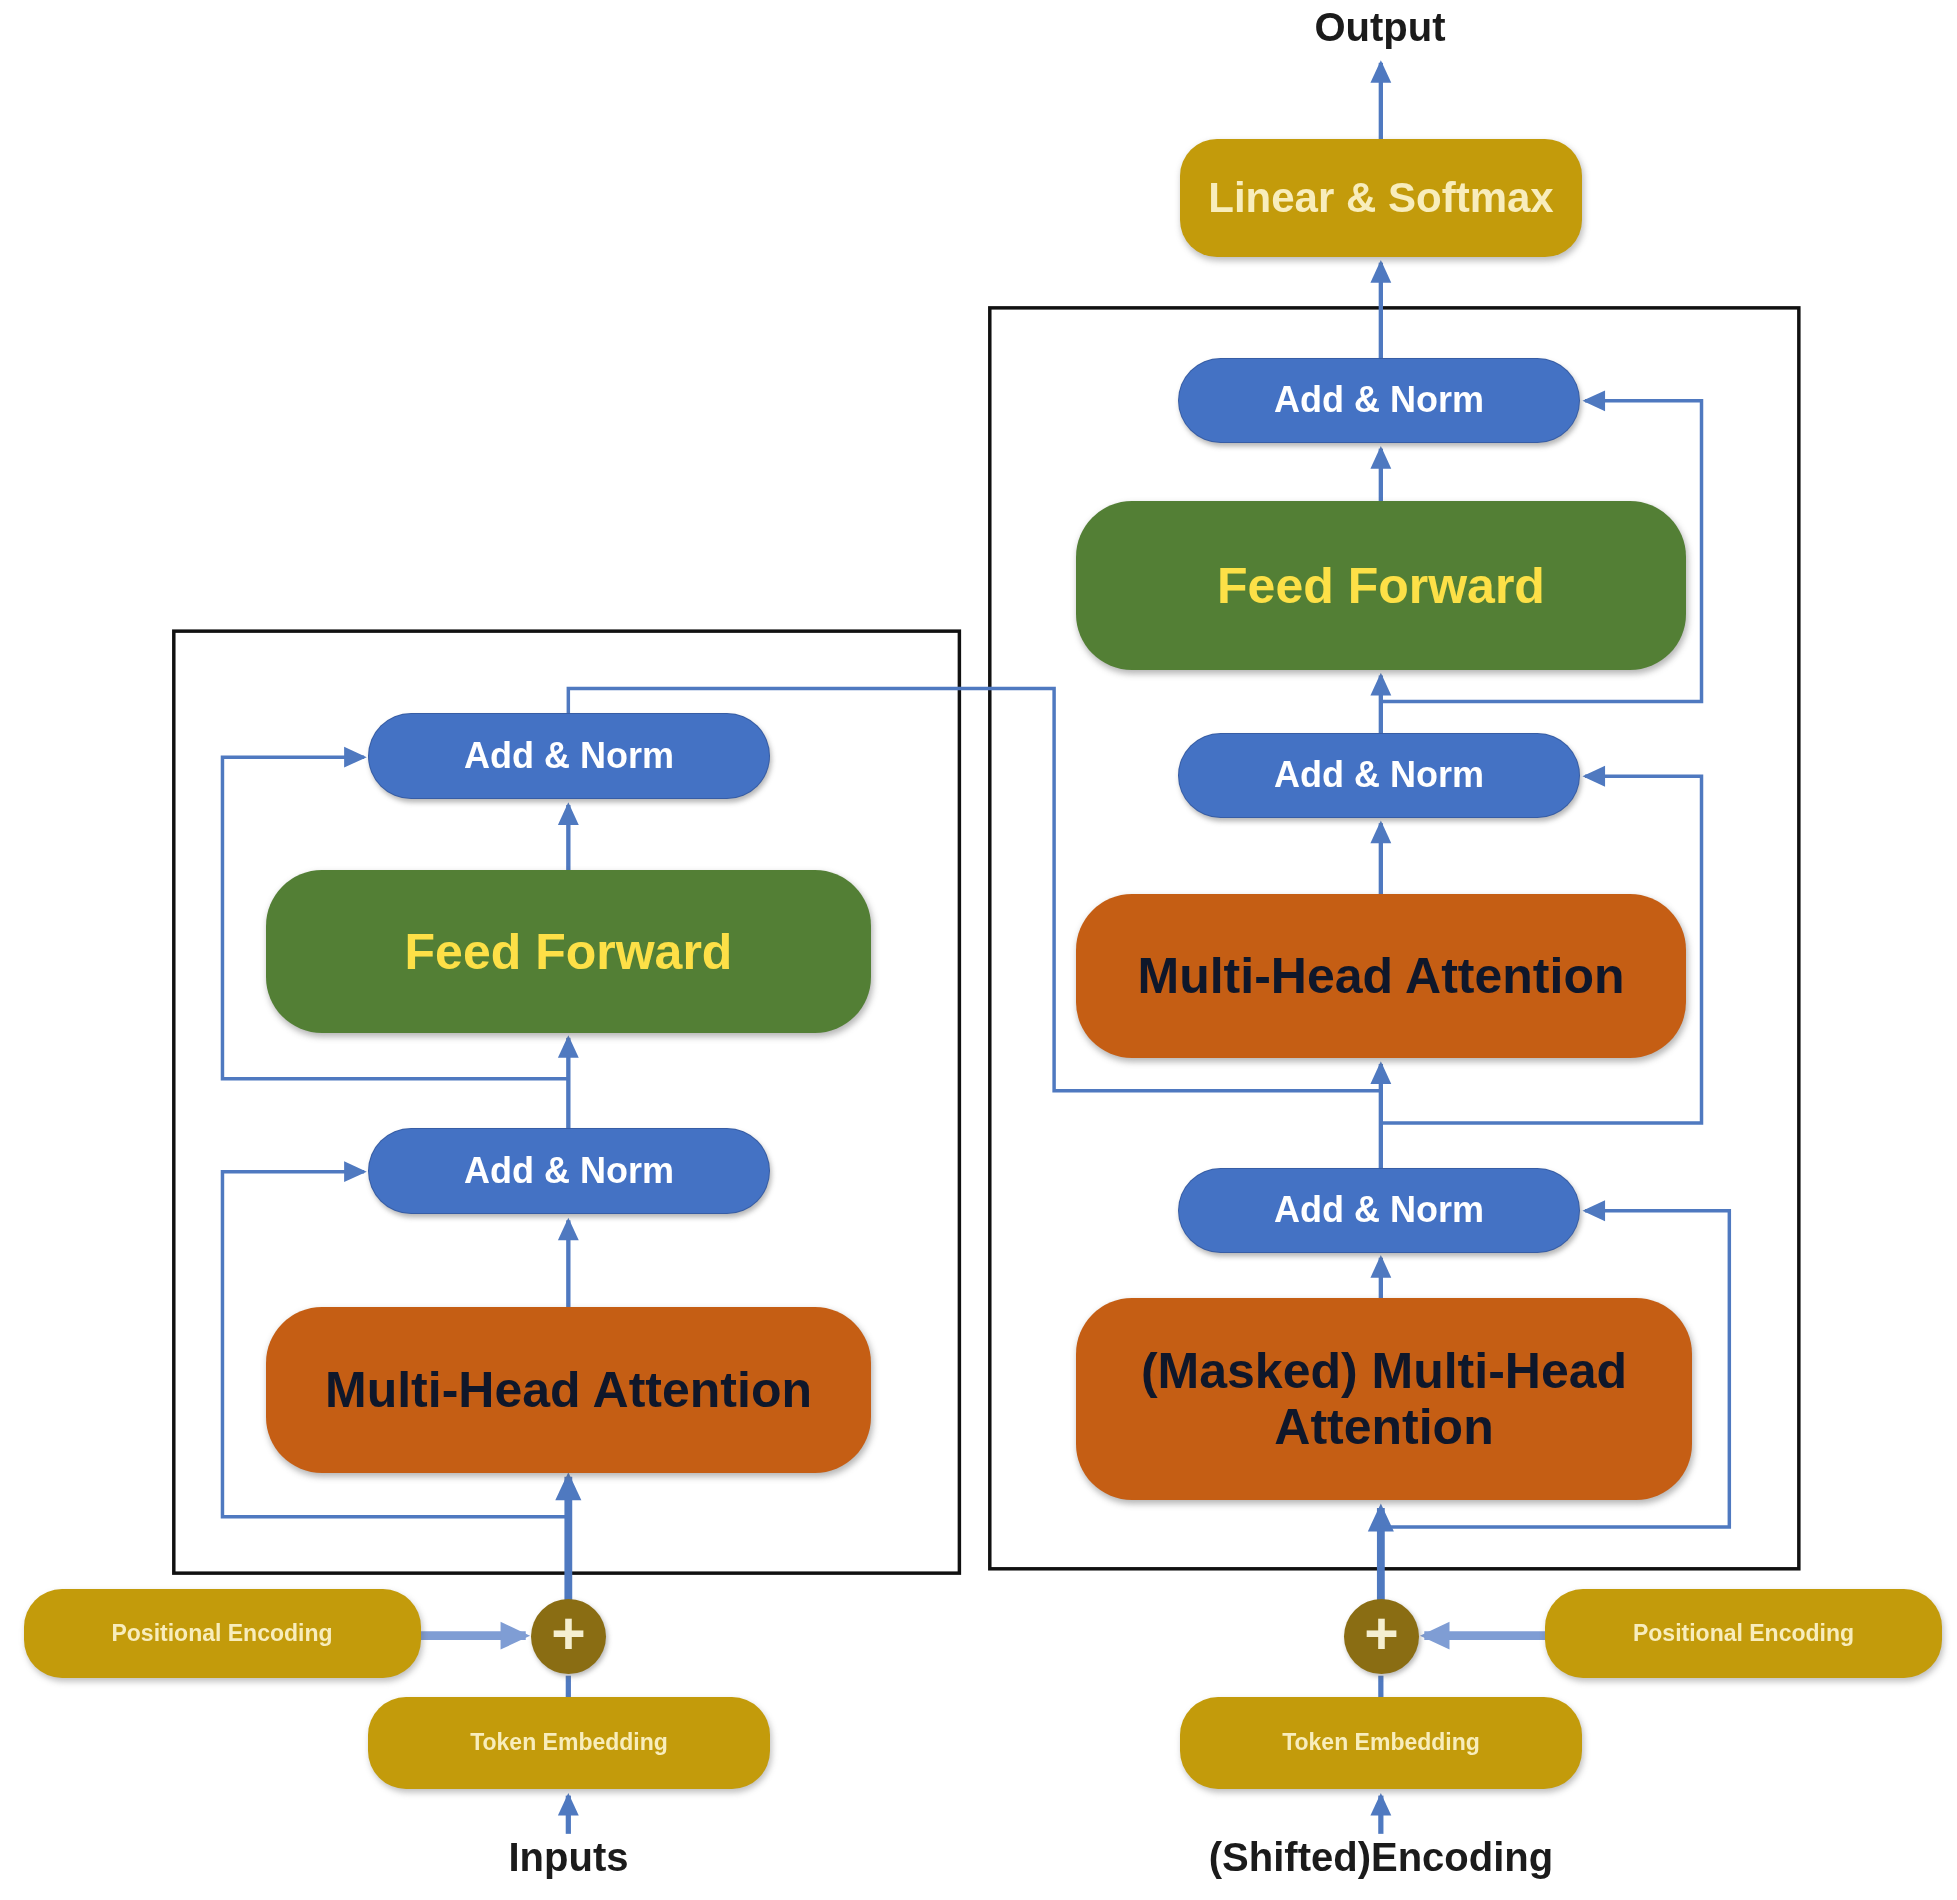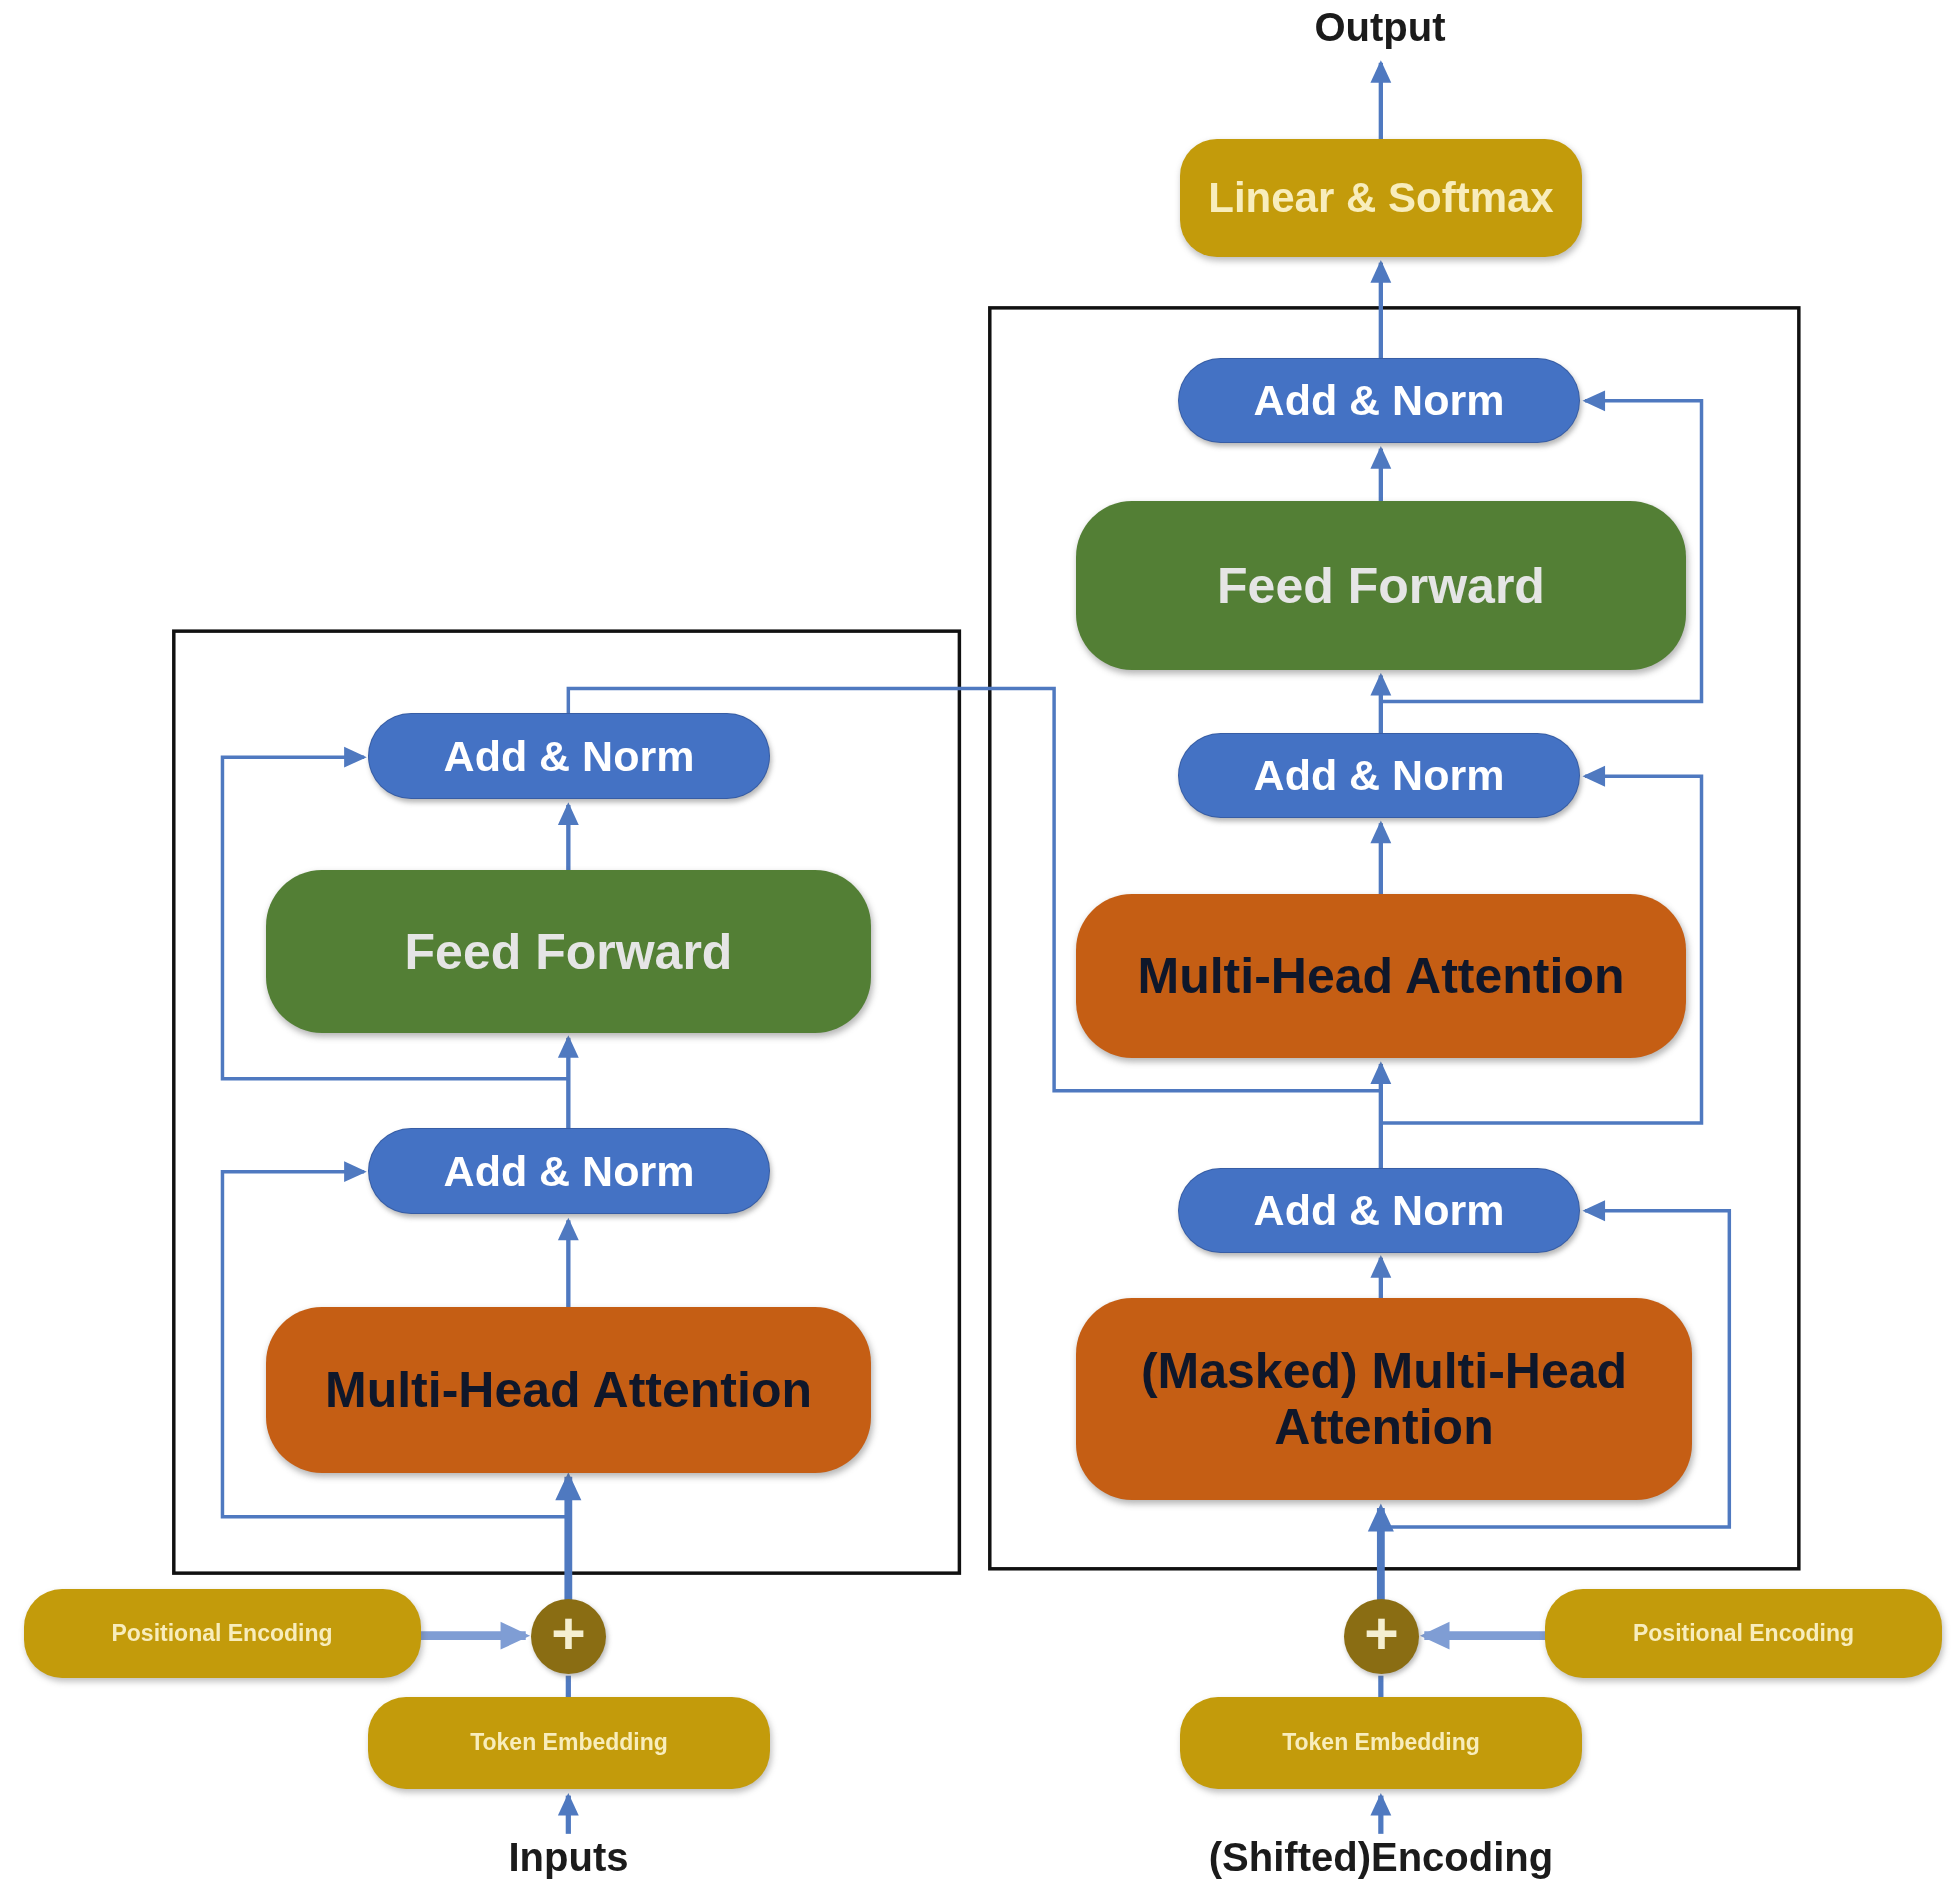--- a/index.html
+++ b/index.html
@@ -2,22 +2,22 @@
 <html style="--blue-box: #4472C4; --green-box: #537F35; --orange-box: #C55E14; --gold-box: #C39B0B; --gold-dark: #8A6D13; --line-blue: #4F79C0; --line-light: #7F9DD4; --border-black: #111111; --text-white: #FFFFFF; --text-cream: #F8EDBC; --label-dark: #1B1B1B; --bg: #FFFFFF;font-size:14px"><head>
 <meta charset="utf-8">
 <style>
   html,body{margin:0;padding:0;background:#fff;}
   .canvas{position:relative;width:1957px;height:1901px;background:var(--bg,#fff);
           font-family:"Liberation Sans",sans-serif;overflow:hidden;border-radius:23px;}
   svg.wires{position:absolute;left:0;top:0;z-index:1;}
   .box{position:absolute;z-index:2;display:flex;align-items:center;justify-content:center;
        text-align:center;font-weight:600;box-sizing:border-box;line-height:1.12;}
   .blue{background:var(--blue-box,#4472C4);color:var(--text-white,#fff);border-radius:43px;
-        font-size:43px;border:1.7px solid rgba(28,48,92,.30);box-shadow:1.7px 3.5px 5.2px rgba(96,96,96,.45);}
-  .green{background:var(--green-box,#537F35);color:#e5e5e5;border-radius:56px;font-size:50px;
+        font-size:36px;border:1.7px solid rgba(28,48,92,.30);box-shadow:1.7px 3.5px 5.2px rgba(96,96,96,.45);}
+  .green{background:var(--green-box,#537F35);color:#fde047;border-radius:56px;font-size:50px;
         box-shadow:1.7px 3.5px 6px rgba(96,96,96,.45);}
   .orange{background:var(--orange-box,#C55E14);color:#0f172a;border-radius:56px;font-size:50px;
         box-shadow:1.7px 3.5px 6px rgba(96,96,96,.45);}
   .gold{background:var(--gold-box,#C39B0B);color:var(--text-cream,#F8EDBC);border-radius:38px;
         font-size:23px;box-shadow:1.7px 3.5px 6px rgba(96,96,96,.40);}
   .plus{background:var(--gold-dark,#8A6D13);color:#F5EFD0;border-radius:50%;
         font-size:59px;font-weight:600;box-shadow:1.7px 2.6px 5.2px rgba(96,96,96,.45);padding-bottom:5.2px;}
   .lbl{position:absolute;z-index:2;color:var(--label-dark,#1B1B1B);font-weight:700;font-size:40px;
        text-align:center;}
 

